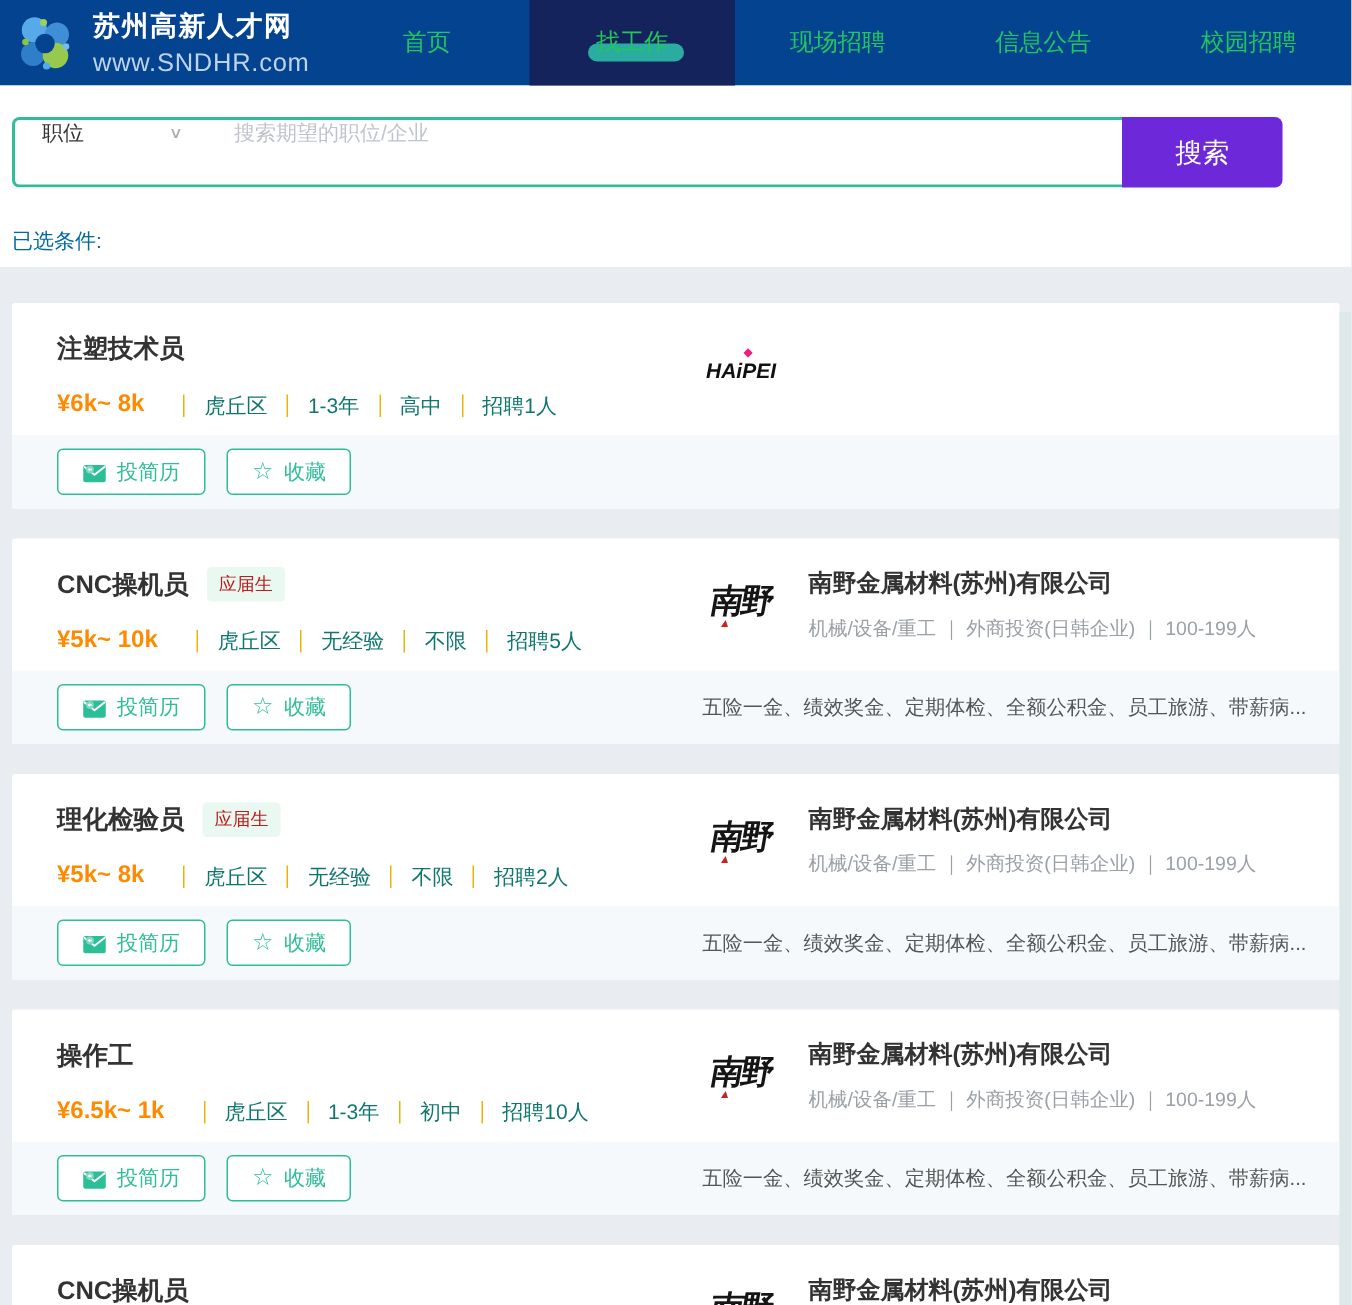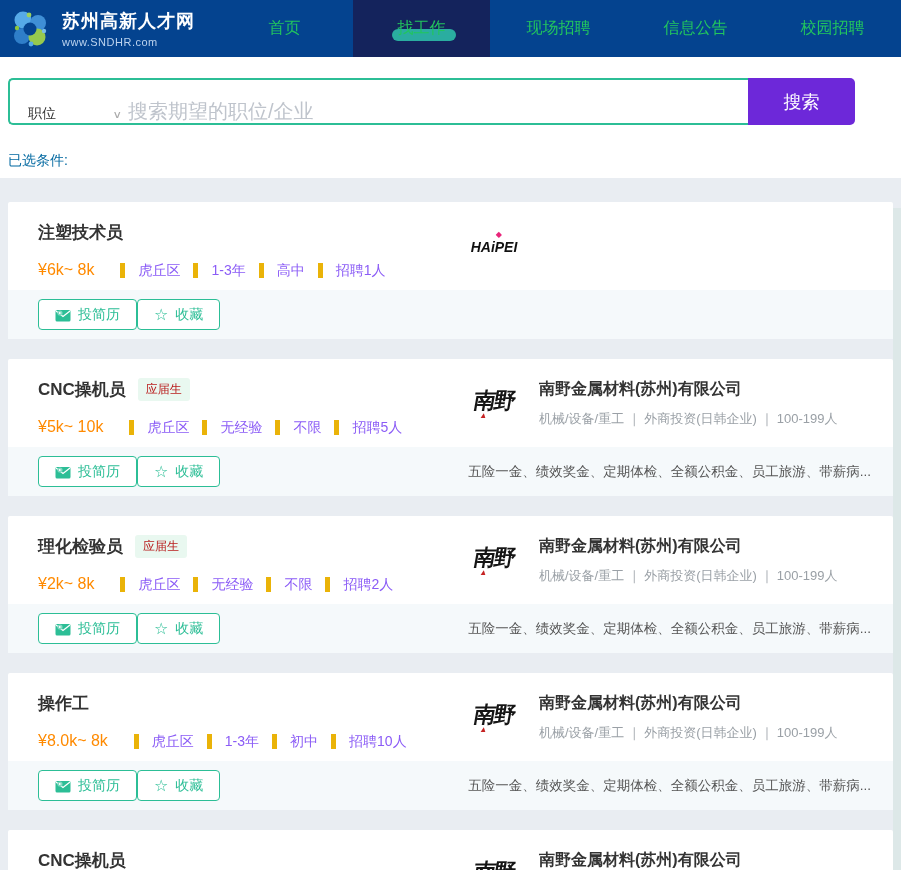--- a/index.html
+++ b/index.html
@@ -5,75 +5,75 @@
   * { margin:0; padding:0; box-sizing:border-box; }
   html,body { width:901px; height:870px; overflow:hidden;
     font-family:"Liberation Sans","DejaVu Sans",sans-serif; background:#e9edf2; }
 
   
   .top-nav { height:57px; background:#04438f; display:flex; align-items:stretch; }
   .logo-area { width:216px; display:flex; align-items:center; gap:10px; padding-left:8px; cursor:pointer; }
   .logo-mark { width:44px; height:44px; flex:none; }
   .site-text { display:flex; flex-direction:column; justify-content:center; }
   .site-name { color:#fff; font-size:18px; font-weight:bold; letter-spacing:1px; }
-  .site-url { color:#bcd3ee; font-size:11px; margin-top:3px; letter-spacing:.5px; }
+  .site-url { color:#bcd3ee; font-size:17px; margin-top:3px; letter-spacing:.5px; }
   .nav-item { width:137px; display:flex; align-items:center; justify-content:center;
     color:#22c55e; font-size:16px; cursor:pointer; position:relative; }
   .nav-item.active { background:#14235c; }
   .nav-label { position:relative; z-index:1; }
   .nav-item.active .nav-label::after { content:""; position:absolute; left:-6px; right:-10px;
     bottom:-2px; height:12px; background:#2bb5a3; border-radius:7px; z-index:-1; opacity:.95; }
 
   
   .search-section { height:121px; background:#fff; padding:21px 0 0 8px; }
   .search-row { display:flex; width:847px; height:47px; }
   .search-box { flex:1; border:2px solid #2cbe96; border-right:none; border-radius:5px 0 0 5px;
-    background:#fff; display:flex; align-items:flex-end; }
+    background:#fff; display:flex; align-items:flex-start; }
   .search-cat { display:flex; align-items:center; padding-left:18px; width:118px;
     font-size:14px; color:#333; cursor:pointer; justify-content:space-between; }
   .chevron { color:#aaa; font-size:13px; transform:scaleY(.8); margin-right:6px; }
-  .search-box input { flex:1; border:none; outline:none; font-size:20px; color:#0f172a;
-    font-family:inherit; background:transparent; }
+  .search-box input { flex:1; border:none; outline:none; font-size:14px; color:#0f172a;
+    margin-left:28px; font-family:inherit; background:transparent; }
   .search-box input::placeholder { color:#bfc4cc; }
   .search-btn { width:107px; border:none; background:#6d28d9; color:#fff; font-size:18px;
     border-radius:0 5px 5px 0; cursor:pointer; font-family:inherit; }
   .selected-row { margin-top:27px; font-size:14px; color:#0369a1; }
 
   
   .job-list { height:692px; background:#e9edf2; padding-top:24px; display:flex;
     flex-direction:column; gap:20px; position:relative; overflow:hidden; }
   .scroll-track { position:absolute; right:0; top:30px; bottom:0; width:8px; background:#dde8e8; }
   .job-card { margin-left:8px; width:885px; height:137px; flex:none; background:#fff;
     border-radius:2px; cursor:pointer; }
   .card-top { height:88px; display:flex; }
   .job-left { flex:1; padding:19px 0 0 30px; }
   .title-row { display:flex; align-items:center; gap:12px; }
   .job-title { font-size:17px; font-weight:bold; color:#333; }
   .badge { background:#e9f8f0; color:#b91c1c; font-size:12px; padding:3px 8px; border-radius:3px; }
   .meta-row { margin-top:17px; display:flex; align-items:center; }
-  .salary { color:#ff8a00; font-weight:normal; font-size:16px; margin-right:26px; }
-  .meta-item { font-size:14px; color:#8b5cf6; padding:0 13px; border-left:5px solid #eab308; line-height:15px; }
+  .salary { color:#ff8a00; font-weight:bold; font-size:16px; margin-right:26px; }
+  .meta-item { font-size:14px; color:#0f766e; padding:0 13px; border-left:1px solid #eab308; line-height:15px; }
   .meta-item:first-of-type { border-left:none; padding-left:0; }
   .job-right { width:428px; padding-top:19px; display:flex; gap:16px; }
   .logo-box { width:58px; height:46px; display:flex; align-items:center; justify-content:center;
     flex:none; position:relative; overflow:visible; }
   .logo-haipei { font-size:14px; font-weight:bold; font-style:italic; color:#111;
     letter-spacing:0; position:relative; padding-top:6px; }
   .logo-haipei::before { content:"◆"; position:absolute; top:-3px; left:25px;
     font-size:8px; color:#e8257a; font-style:normal; }
   .logo-nanye { font-size:22px; font-weight:900; color:#151515; transform:skewX(-10deg);
     letter-spacing:-2px; position:relative; }
   .logo-nanye::after { content:"▲"; position:absolute; left:8px; bottom:-4px;
     font-size:8px; color:#c52222; }
   .company-info { padding-top:1px; }
   .company { font-size:16px; font-weight:bold; color:#333; }
   .industry { margin-top:10px; font-size:13px; color:#9aa0a6; }
   .card-bottom { height:49px; background:#f5f9fb; display:flex; align-items:center;
     justify-content:space-between; padding:0 22px 0 30px; }
-  .btn-group { display:flex; }
+  .btn-group { display:flex; gap:14px; }
   .ol-btn { height:31px; padding:0 16px; background:#fff; border:1px solid #2cbe96;
     border-radius:4px; color:#2cbe96; font-size:14px; display:flex; align-items:center;
     gap:7px; cursor:pointer; font-family:inherit; }
   .star-ic { font-size:16px; line-height:1; }
   .benefits { font-size:13.5px; color:#555; }
 </style>
 </head>
 <body>
 
 <div class="top-nav">
@@ -214,21 +214,21 @@
   </div>
 
   <div class="job-card">
     <div class="card-top">
       <div class="job-left">
         <div class="title-row">
           <span class="job-title">理化检验员</span>
           <span class="badge">应届生</span>
         </div>
         <div class="meta-row">
-          <span class="salary">¥2k~ 8k</span>
+          <span class="salary">¥5k~ 8k</span>
           <span class="meta-item">虎丘区</span>
           <span class="meta-item">无经验</span>
           <span class="meta-item">不限</span>
           <span class="meta-item">招聘2人</span>
         </div>
       </div>
       <div class="job-right">
         <div class="logo-box">
           <span class="logo-nanye">南野</span>
         </div>
@@ -258,21 +258,21 @@
     </div>
   </div>
 
   <div class="job-card">
     <div class="card-top">
       <div class="job-left">
         <div class="title-row">
           <span class="job-title">操作工</span>
         </div>
         <div class="meta-row">
-          <span class="salary">¥8.0k~ 8k</span>
+          <span class="salary">¥6.5k~ 1k</span>
           <span class="meta-item">虎丘区</span>
           <span class="meta-item">1-3年</span>
           <span class="meta-item">初中</span>
           <span class="meta-item">招聘10人</span>
         </div>
       </div>
       <div class="job-right">
         <div class="logo-box">
           <span class="logo-nanye">南野</span>
         </div>

